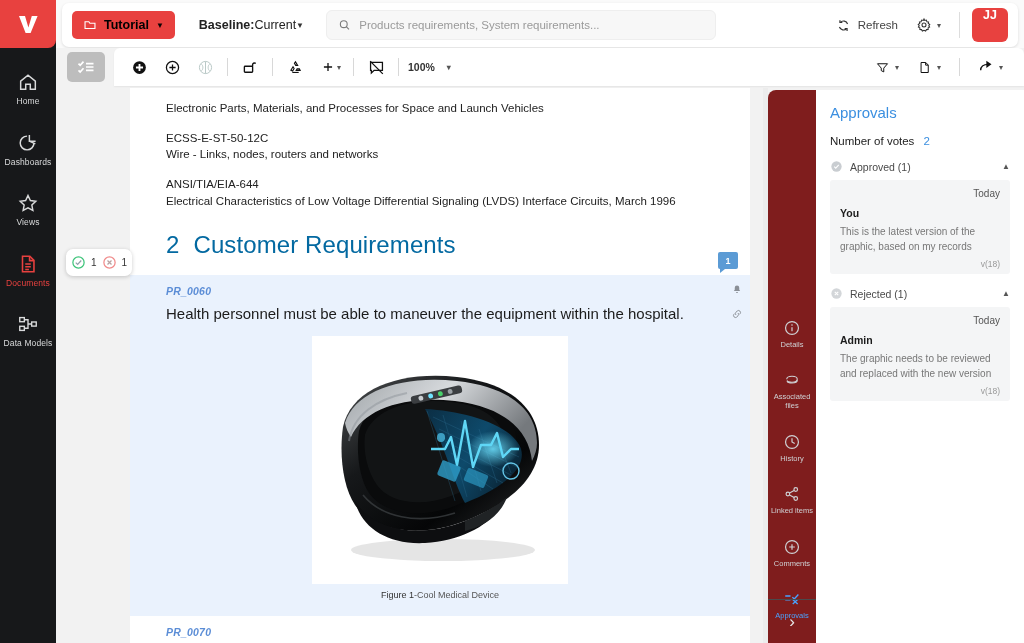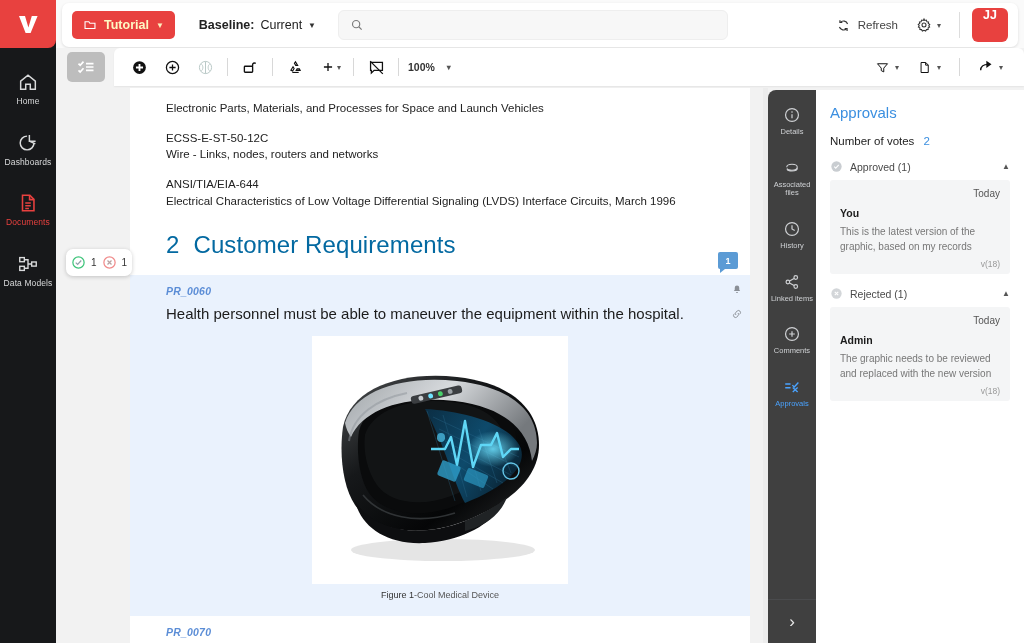--- a/index.html
+++ b/index.html
@@ -38,26 +38,26 @@
     position:absolute; left:56px; top:0; width:968px; height:48px;
     background:#fafafa;
   }
   .topcard {
     position:absolute; left:6px; top:3px; width:956px; height:44px;
     background:#fff; border-radius:7px; box-shadow:0 1px 3px rgba(0,0,0,.12);
     display:flex; align-items:center; padding:0 10px;
   }
   .proj-btn {
     display:flex; align-items:center; gap:7px;
-    background:#e8413f; color:#fef9c3; border-radius:5px;
+    background:#e8413f; color:#000000; border-radius:5px;
     height:28px; padding:0 11px; font-size:12.5px; font-weight:600; cursor:pointer;
   }
   .proj-btn .caret { font-size:8px; opacity:.95; }
   .baseline {
-    margin-left:24px; display:flex; align-items:center; gap:6px;
+    margin-left:24px; display:flex; align-items:center; 
     font-size:12.5px; color:#222; cursor:pointer;
   }
   .baseline b { font-weight:700; }
   .baseline .caret { font-size:8px; color:#333; }
   .search {
     margin-left:22px; flex:0 0 390px; height:30px; background:#f7f7f7;
     border:1px solid #eee; border-radius:6px; display:flex; align-items:center;
     gap:8px; padding:0 11px;
   }
   .search input {
@@ -166,22 +166,22 @@
     cursor:pointer; z-index:6;
   }
   .comment-flag:after {
     content:""; position:absolute; left:2px; bottom:-4px;
     border-left:5px solid #5b9bd5; border-bottom:4px solid transparent;
   }
 
   
   .rightrail {
     position:absolute; left:768px; top:90px; width:48px; height:553px;
-    background:#404040; border-radius:8px 0 0 0;
-    display:flex; flex-direction:column; align-items:center; padding-top:16px;
+    background:#7f1d1d; border-radius:8px 0 0 0;
+    display:flex; flex-direction:column; align-items:center; padding-top:16px;justify-content:flex-end;
   }
   .rr-item {
     width:100%; display:flex; flex-direction:column; align-items:center;
     gap:4px; color:#cfd1d4; cursor:pointer; margin-bottom:22px;
   }
   .rr-item .lbl { font-size:7.5px; text-align:center; line-height:1.15; }
   .rr-item.active { color:#4aa3ff; }
   .rr-next {
     position:absolute; left:0; bottom:0; width:48px; height:44px;
     border-top:1px solid #4a4b4d;
@@ -237,20 +237,26 @@
 
       <div class="nav-item">
         <svg class="ico" viewBox="0 0 24 24" fill="none" stroke="currentColor" stroke-width="1.6">
           <path d="M11 4.5a7.5 7.5 0 1 0 7.5 7.5"></path>
           <path d="M13.5 3.2 V10 H20.3"></path>
           <path d="M13.5 10 L20 13"></path>
         </svg>
         <span class="lbl">Dashboards</span>
       </div>
 
+      <div class="nav-item">
+        <svg class="ico" viewBox="0 0 24 24" fill="none" stroke="currentColor" stroke-width="1.6">
+          <path d="M12 3.8 L14.6 9.3 L20.5 10.1 L16.2 14.2 L17.3 20 L12 17.2 L6.7 20 L7.8 14.2 L3.5 10.1 L9.4 9.3 Z"></path>
+        </svg>
+        <span class="lbl">Views</span>
+      </div>
 
       <div class="nav-item active">
         <svg class="ico" viewBox="0 0 24 24" fill="none" stroke="currentColor" stroke-width="1.7">
           <path d="M6 3.5 H14 L18.5 8 V20.5 H6 Z"></path>
           <path d="M13.7 3.7 V8.3 H18.3"></path>
           <path d="M9 12 H15 M9 15 H15 M9 18 H13"></path>
         </svg>
         <span class="lbl">Documents</span>
       </div>
 
@@ -281,20 +287,21 @@
         <b>Baseline:</b>
         <span>Current</span>
         <span class="caret">▼</span>
       </div>
 
       <div class="search">
         <svg width="14" height="14" viewBox="0 0 24 24" fill="none" stroke="#7c7c7c" stroke-width="2">
           <circle cx="10.5" cy="10.5" r="6.2"></circle>
             <path d="M15 15 L20 20"></path>
         </svg>
+        <input type="text" value="" placeholder="Products requirements, System requirements..." style="">
       </div>
 
       <div class="topright">
         <div class="refresh">
           <svg width="15" height="15" viewBox="0 0 24 24" fill="none" stroke="#333" stroke-width="1.9">
             <path d="M18.5 9.5a7 7 0 0 0-11.6-2.6"></path>
             <path d="M5.5 14.5a7 7 0 0 0 11.6 2.6"></path>
             <path d="M6.3 3.4 V7.2 H10.1"></path>
             <path d="M17.7 20.6 V16.8 H13.9"></path>
           </svg>

